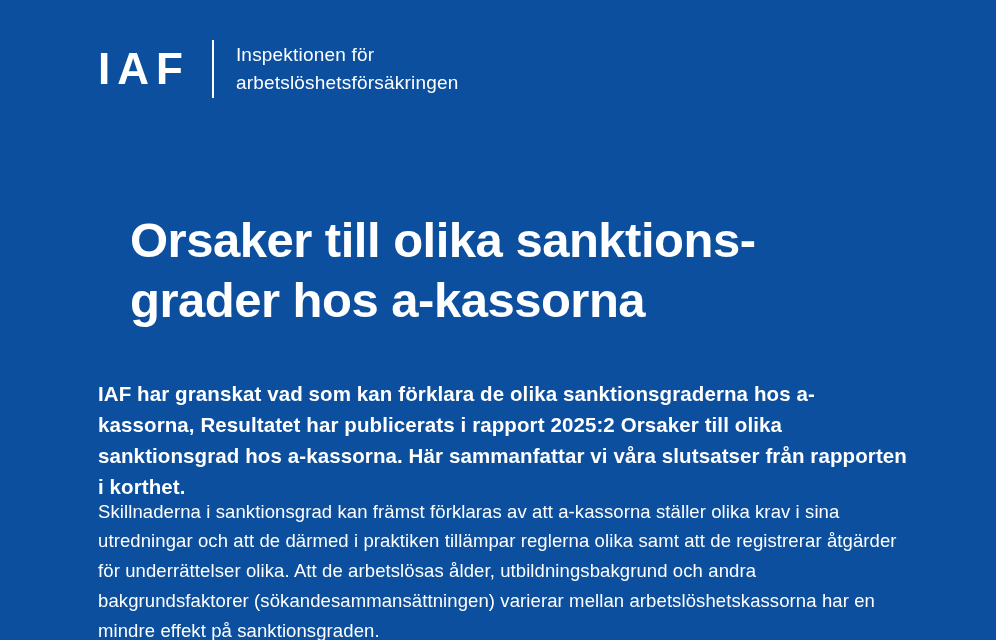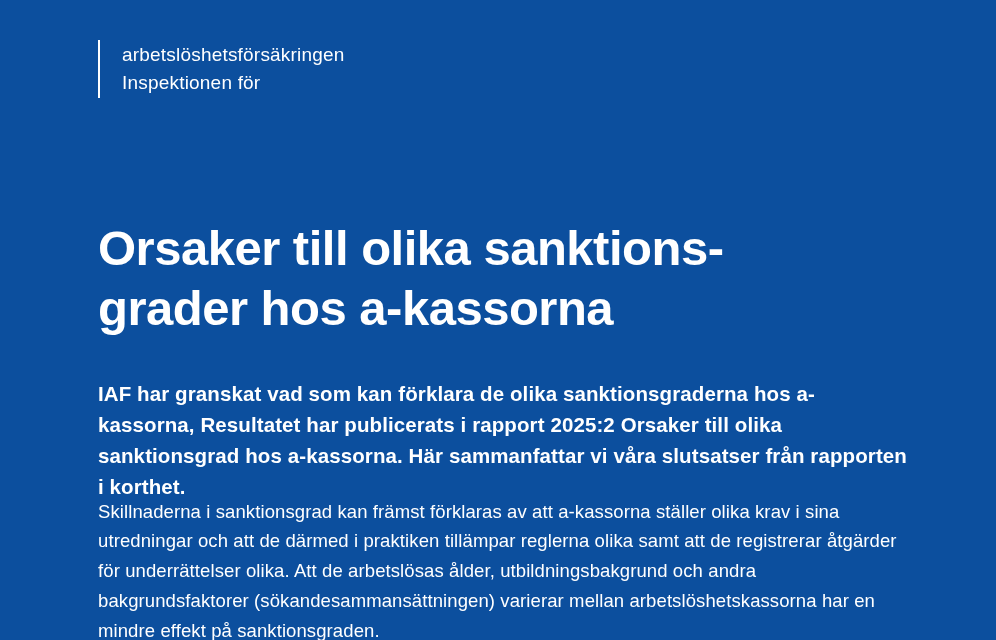--- a/index.html
+++ b/index.html
@@ -51,24 +51,23 @@
     letter-spacing: 0.2px;
   }
   .logo-text div {
     white-space: nowrap;
   }
 
   
   .title-wrap {
     position: absolute;
     left: 98px;
-    top: 186px;
+    top: 178px;
     display: flex;
     align-items: flex-end;
-    flex-direction: column;
   }
   .title-rule {
     width: 5px;
     background: #ffffff;
     margin-right: 27px;
     flex: none;
   }
   .title {
     font-size: 49px;
     font-weight: bold;
@@ -99,24 +98,25 @@
     line-height: 1.62;
     letter-spacing: 0.1px;
   }
 </style>
 </head>
 <body>
 
 <div class="page">
 
   <div class="header">
+    <div class="logo-mark">IAF</div>
     <div class="logo-divider"></div>
     <div class="logo-text">
+      <div>Inspektionen för</div>
       <div>arbetslöshetsförsäkringen</div>
-      <div>Inspektionen för</div>
     </div>
   </div>
 
   <div class="title-wrap">
     <div class="title-rule"></div>
     <h1 class="title">Orsaker till olika sanktions-grader hos a-kassorna</h1>
   </div>
 
   <p class="lead">IAF har granskat vad som kan förklara de olika sanktionsgraderna hos a-kassorna, Resultatet har publicerats i rapport 2025:2 Orsaker till olika sanktionsgrad hos a-kassorna. Här sammanfattar vi våra slutsatser från rapporten i korthet.</p>
 

